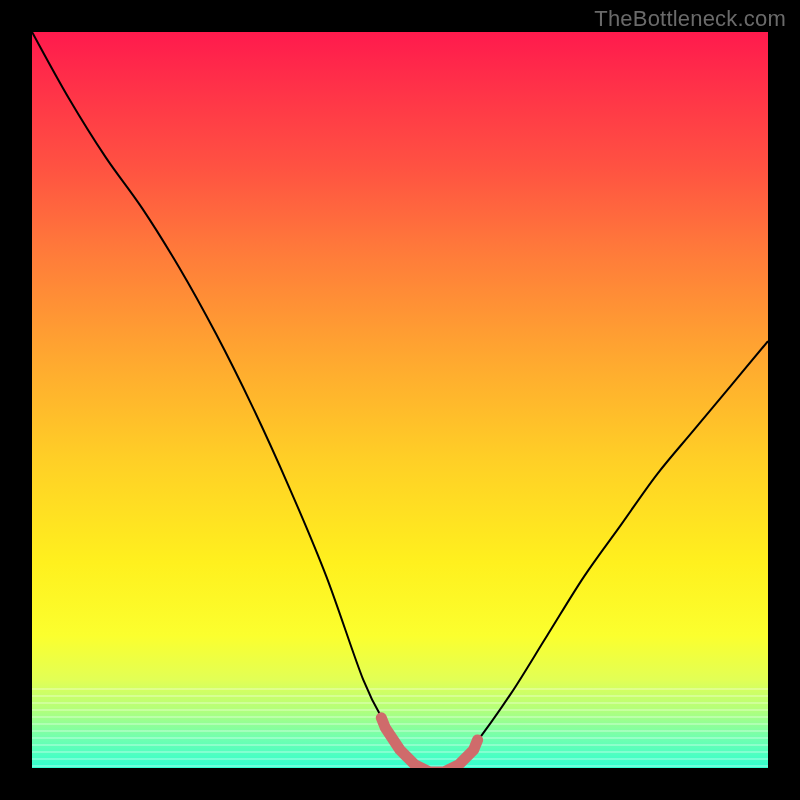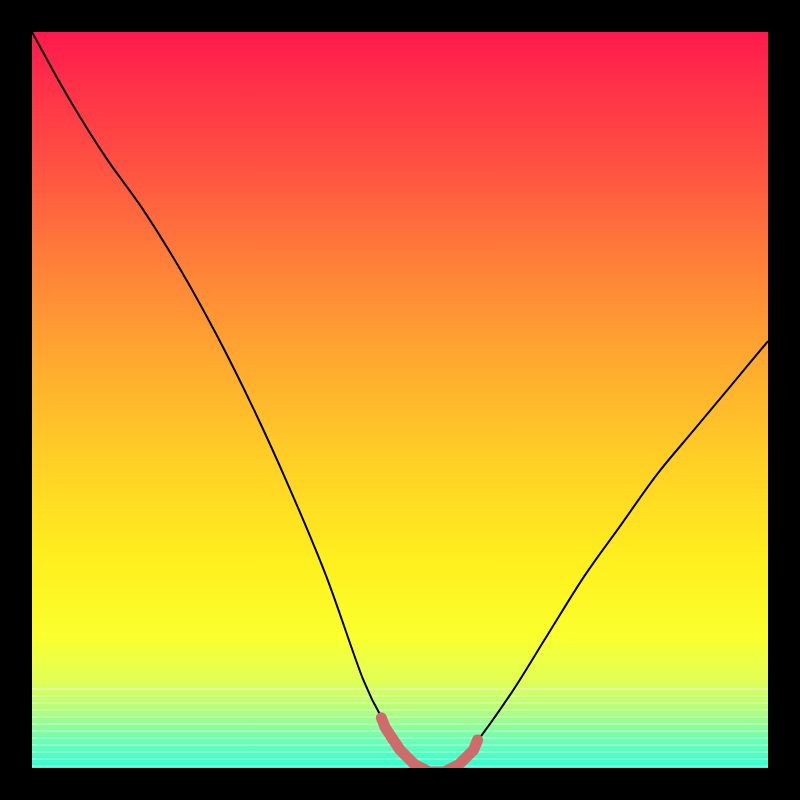--- a/index.html
+++ b/index.html
@@ -68,20 +68,21 @@
     font-size: 22px;
     font-weight: 500;
     letter-spacing: 0.2px;
     user-select: none;
   }
 </style>
 </head>
 <body>
 
 <div class="frame">
+  <div class="watermark">TheBottleneck.com</div>
 
   <div class="plot">
     <div class="stripes"></div>
 
     <svg class="curve" viewBox="0 0 736 736" preserveAspectRatio="none">
       <path id="curve-path" fill="none" stroke="#000000" stroke-width="2" d="M 0.0 0.0 C 6.1 11.0, 24.5 45.4, 36.8 66.2 C 49.1 87.1, 61.3 106.7, 73.6 125.1 C 85.9 143.5, 98.1 158.2, 110.4 176.6 C 122.7 195.0, 134.9 214.7, 147.2 235.5 C 159.5 256.4, 171.7 278.5, 184.0 301.8 C 196.3 325.1, 208.5 349.6, 220.8 375.4 C 233.1 401.1, 245.3 428.1, 257.6 456.3 C 269.9 484.5, 282.1 512.7, 294.4 544.6 C 306.7 576.5, 321.4 623.1, 331.2 647.7 C 341.0 672.2, 347.1 680.8, 353.3 691.8 C 359.4 702.9, 363.1 707.8, 368.0 713.9 C 372.9 720.1, 377.8 725.0, 382.7 728.6 C 387.6 732.3, 392.5 734.8, 397.4 736.0 C 402.3 737.2, 407.3 737.2, 412.2 736.0 C 417.1 734.8, 422.0 732.3, 426.9 728.6 C 431.8 725.0, 433.0 725.0, 441.6 713.9 C 450.2 702.9, 466.1 680.8, 478.4 662.4 C 490.7 644.0, 502.9 623.1, 515.2 603.5 C 527.5 583.9, 539.7 563.0, 552.0 544.6 C 564.3 526.2, 576.5 510.3, 588.8 493.1 C 601.1 475.9, 613.3 457.5, 625.6 441.6 C 637.9 425.7, 650.1 412.2, 662.4 397.4 C 674.7 382.7, 686.9 368.0, 699.2 353.3 C 711.5 338.6, 729.9 316.5, 736.0 309.1"></path>
       <path id="marker-path" fill="none" stroke="#cf6b6b" stroke-width="11" stroke-linecap="round" stroke-linejoin="round" d="M 349.3 685.8 L 353.3 695.8 L 368.0 717.9 L 382.7 732.6 L 397.4 740.0 L 412.2 740.0 L 426.9 732.6 L 441.6 717.9 L 445.6 707.9"></path>
     </svg>
   </div>
 </div>

